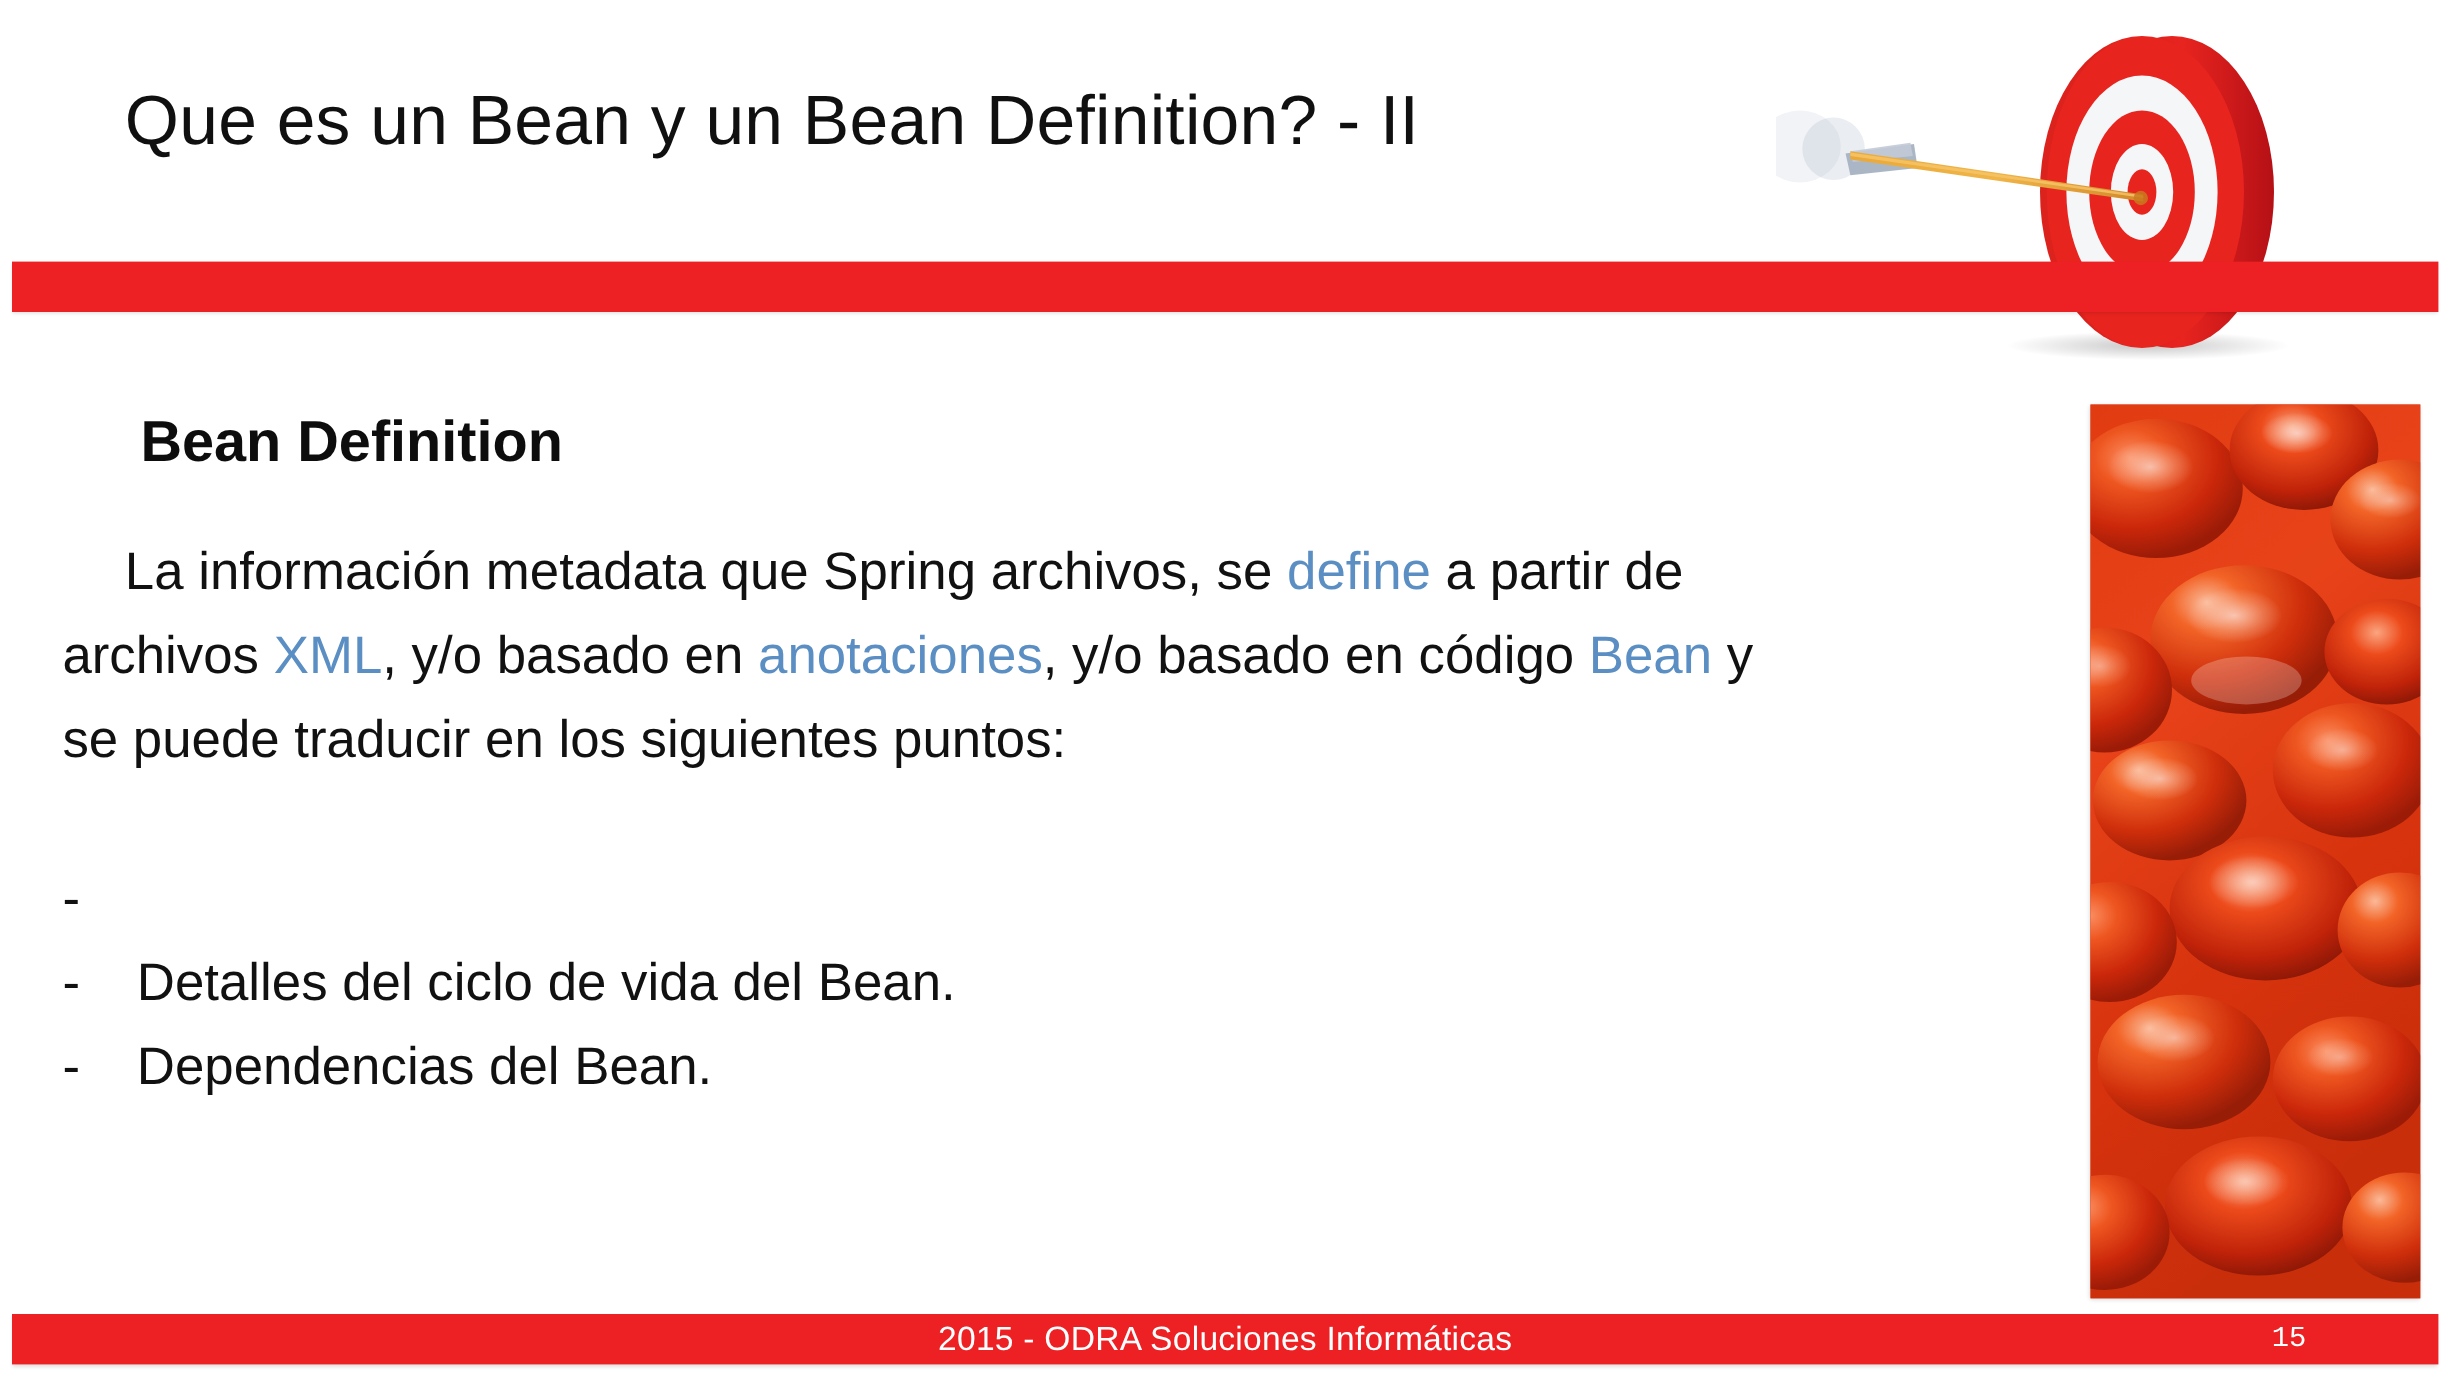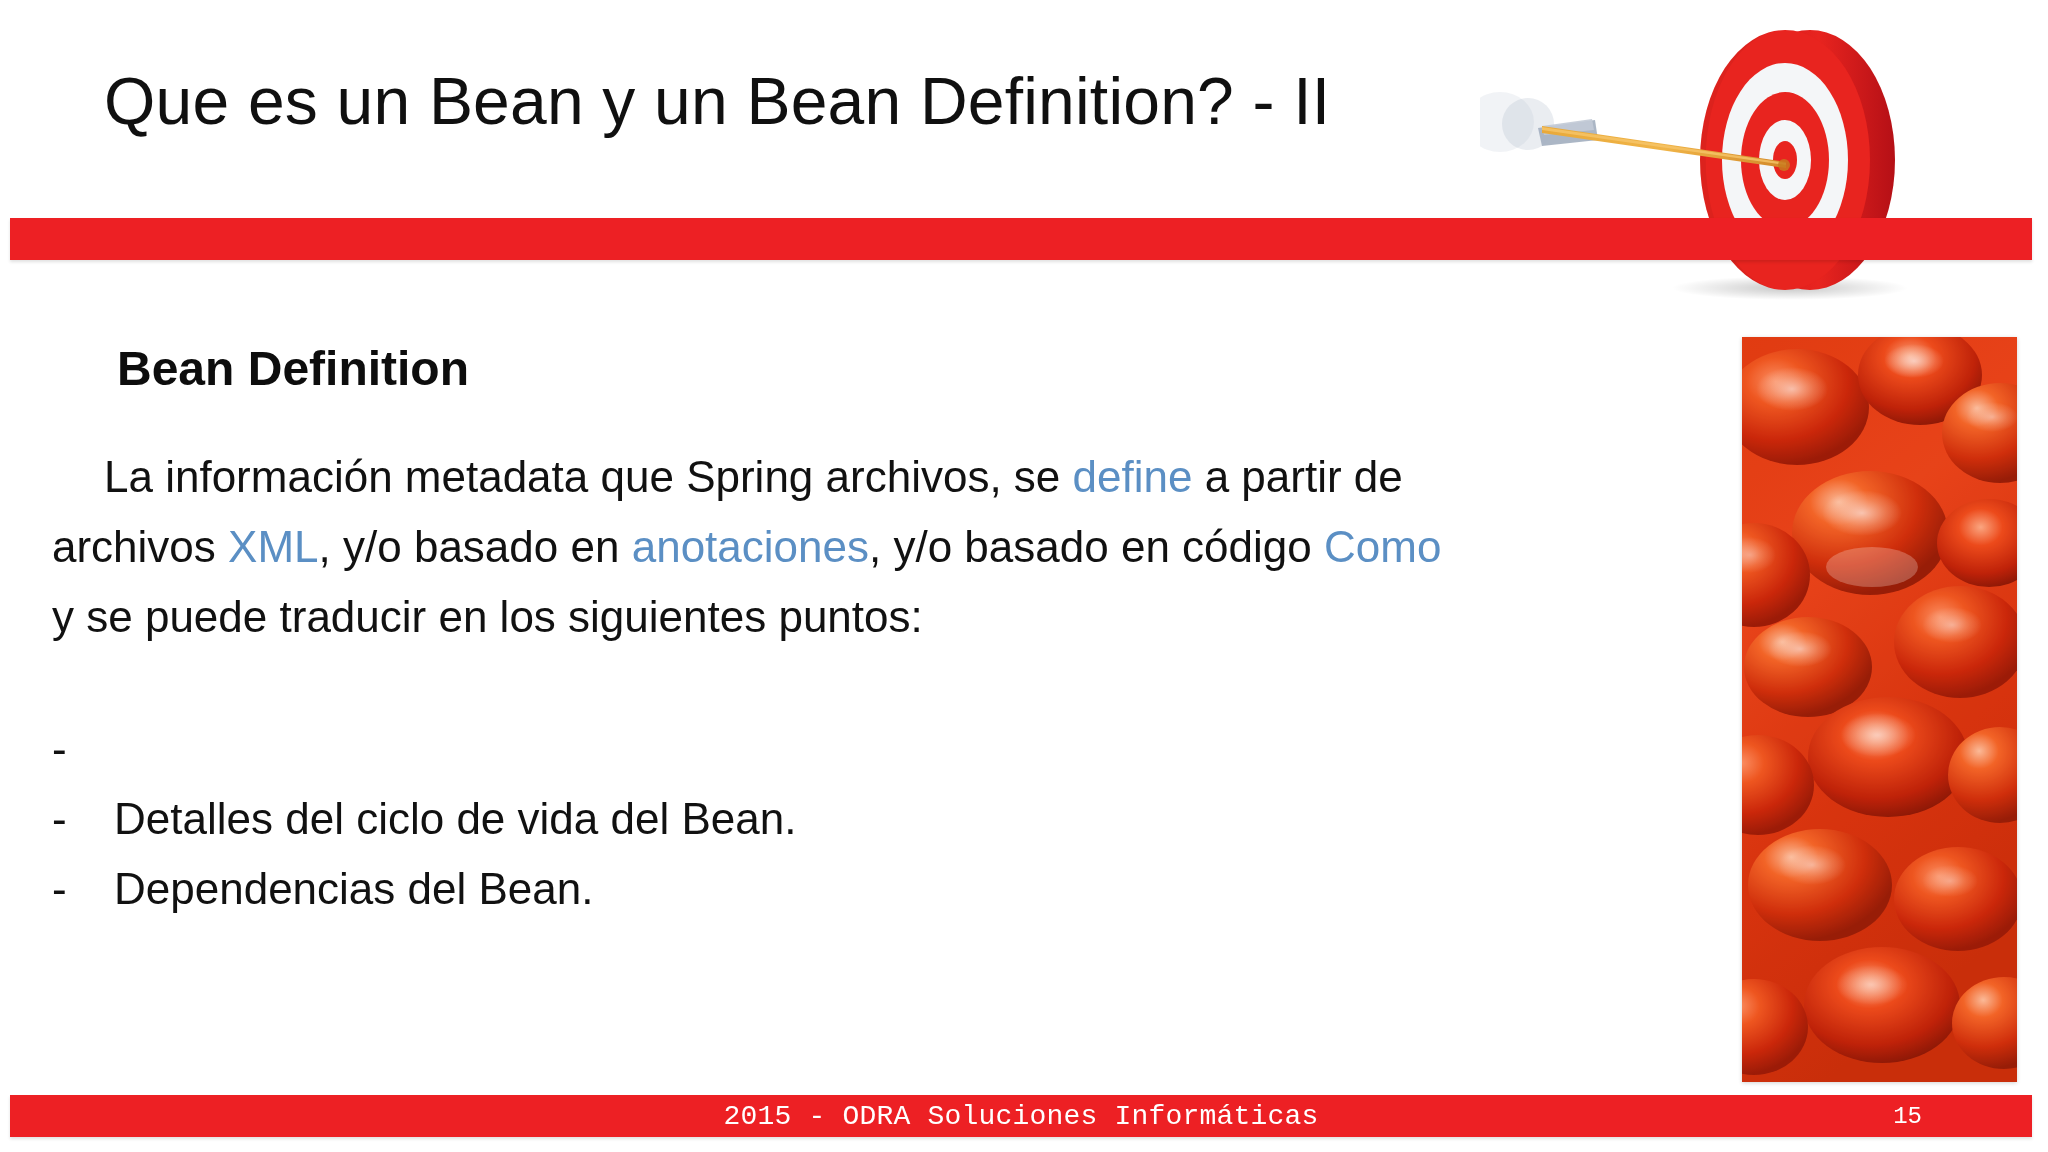--- a/index.html
+++ b/index.html
@@ -21,21 +21,21 @@
     background: #ffffff;
   }
 
   
   .slide-title {
     position: absolute;
     left: 104px;
     top: 62px;
     width: 1420px;
     font-family: "Liberation Sans Narrow", "Liberation Sans", sans-serif;
-    font-size: 66px;
+    font-size: 58px;
     line-height: 78px;
     font-weight: 400;
     color: #101010;
     letter-spacing: 0.2px;
     white-space: nowrap;
   }
 
   
   .title-rule {
     position: absolute;
@@ -131,21 +131,21 @@
   }
   .footer-text {
     position: absolute;
     left: 0;
     top: 0;
     width: 2022px;
     height: 42px;
     display: flex;
     align-items: center;
     justify-content: center;
-    font-family: Liberation Mono, monospace;
+    font-family: Liberation Sans, sans-serif;
     font-size: 28px;
     color: #ffffff;
     letter-spacing: 0.2px;
   }
   .footer-page {
     position: absolute;
     right: 110px;
     top: 0;
     height: 42px;
     display: flex;
@@ -205,21 +205,21 @@
       <ellipse cx="304" cy="165" rx="6" ry="6" fill="#C97A1E" opacity="0.85"></ellipse>
     </svg>
   </div>
 
   <div class="title-rule"></div>
 
   <div class="body-area">
 
     <div class="body-heading">Bean Definition</div>
 
-    <p class="body-paragraph"><span>La información metadata que Spring archivos, se </span><span class="kw">define</span><span> a partir de archivos </span><span class="kw">XML</span><span>, y/o basado en </span><span class="kw">anotaciones</span><span>, y/o basado en código </span><span class="kw">Como</span><span> y se puede traducir en los siguientes puntos:</span></p>
+    <p class="body-paragraph"><span>La información metadata que Spring archivos, se </span><span class="kw">define</span><span> a partir de archivos </span><span class="kw">XML</span><span>, y/o basado en </span><span class="kw">anotaciones</span><span>, y/o basado en código </span><span class="kw">Bean</span><span> y se puede traducir en los siguientes puntos:</span></p>
 
     <ul class="bullet-list">
       <li>
         <span class="bullet-dash">-</span>
       </li>
       <li>
         <span class="bullet-dash">-</span>
         <span>Detalles del ciclo de vida del Bean.</span>
       </li>
       <li>

